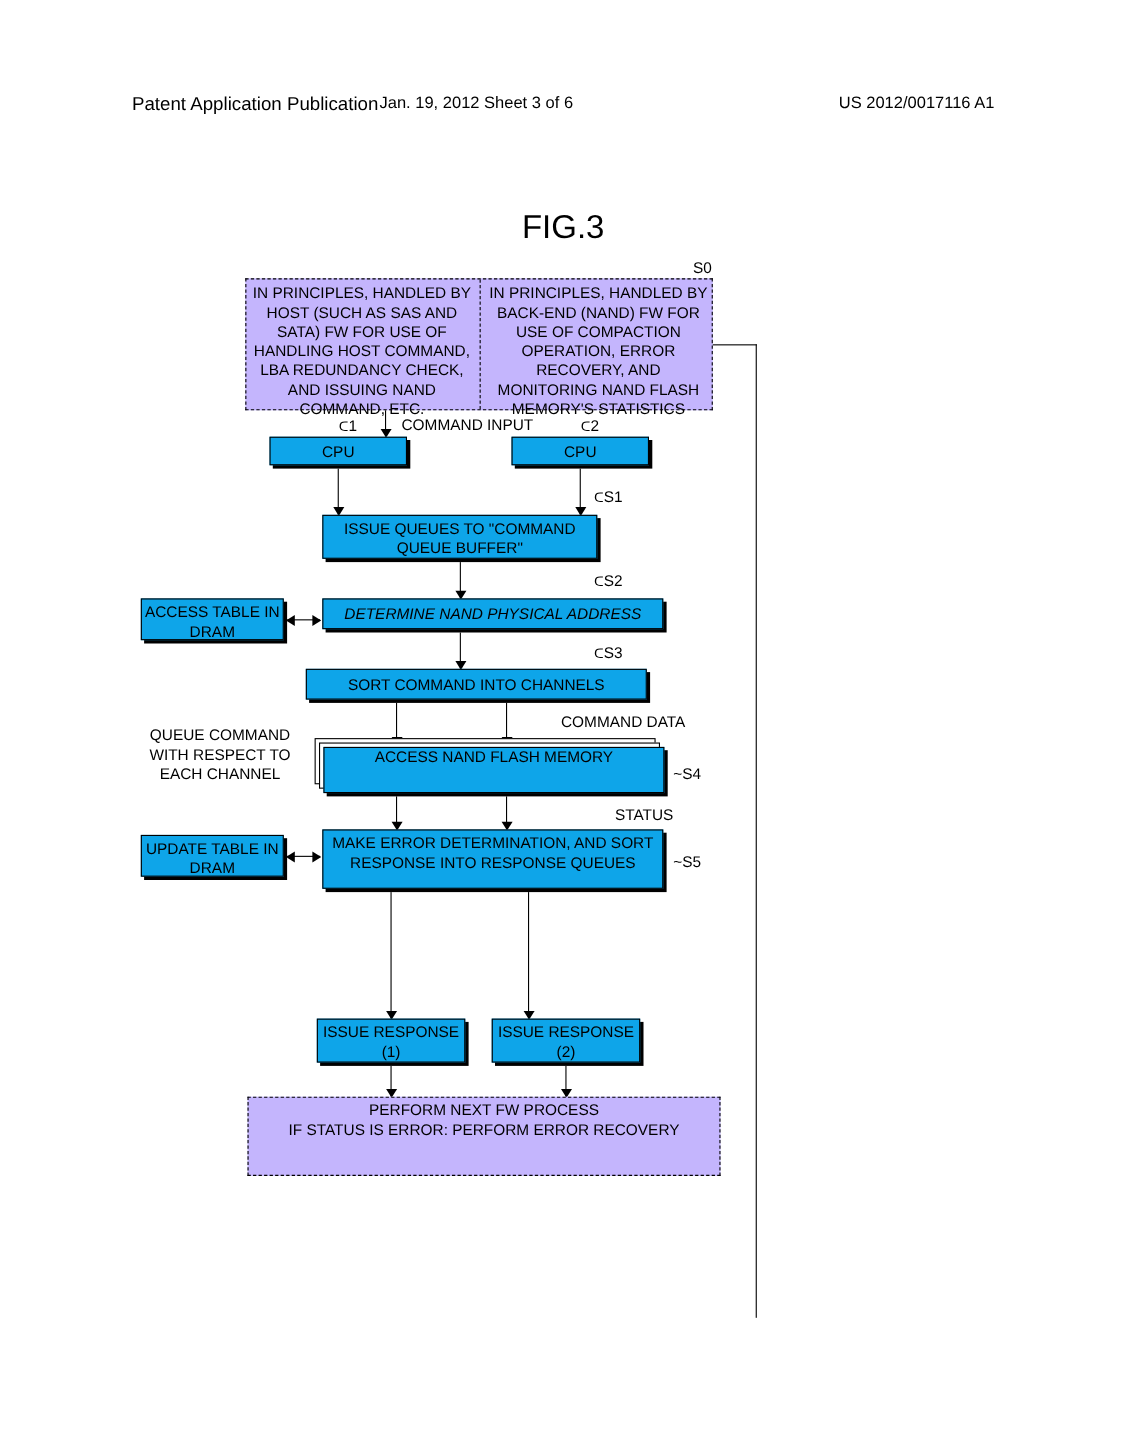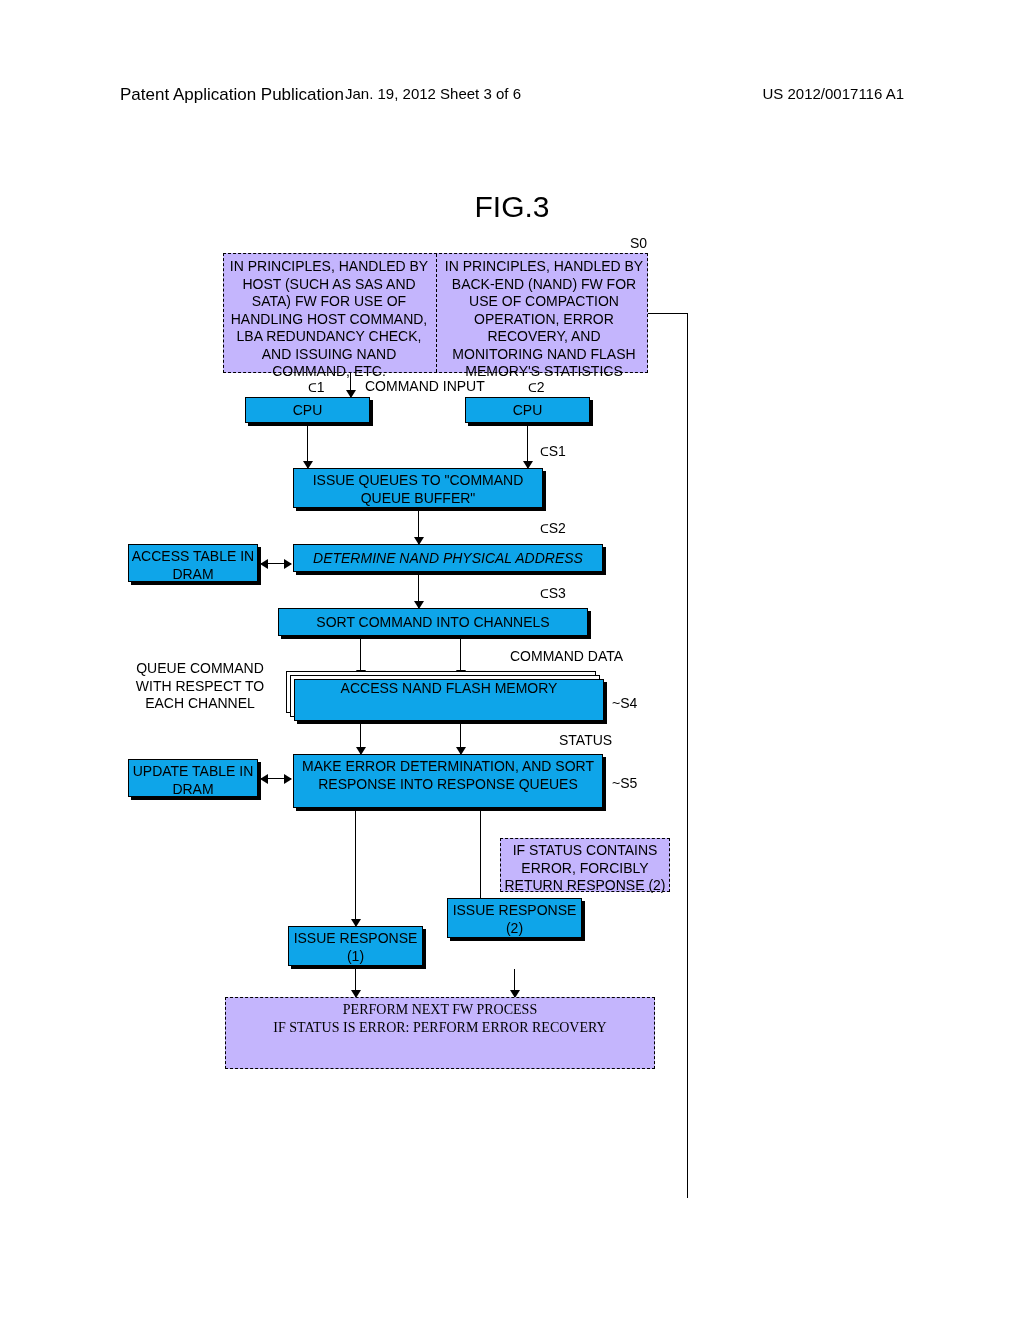--- a/index.html
+++ b/index.html
@@ -171,26 +171,25 @@
 
   <div class="abs solid-box txt" style="left:-12px;top:514px;width:130px;height:38px;padding-top:3px;">UPDATE TABLE IN DRAM</div>
   <div class="abs arrow-h dbl" style="left:121px;top:533px;width:30px;"></div>
 
   <div class="abs solid-box txt" style="left:153px;top:509px;width:310px;height:54px;padding-top:3px;">MAKE ERROR DETERMINATION, AND SORT RESPONSE INTO RESPONSE QUEUES</div>
   <div class="abs lbl" style="left:472px;top:530px;">~<span>S5</span></div>
 
   <div class="abs arrow-v" style="left:215px;top:566px;height:115px;"></div>
   <div class="abs arrow-v" style="left:340px;top:566px;height:115px;"></div>
 
-  <div class="abs dashed-box txt" style="left:360px;top:593px;width:170px;height:54px;padding:3px;">IF STATUS CONTAINS ERROR, FORCIBLY RETURN RESPONSE (2)</div>
 
   <div class="abs solid-box txt" style="left:148px;top:681px;width:135px;height:40px;padding-top:3px;">ISSUE RESPONSE (1)</div>
-  <div class="abs solid-box txt" style="left:307px;top:653px;width:135px;height:40px;padding-top:3px;text-align:center;">ISSUE RESPONSE (2)</div>
+  <div class="abs solid-box txt" style="left:307px;top:681px;width:135px;height:40px;padding-top:3px;text-align:center;">ISSUE RESPONSE (2)</div>
 
   <div class="abs arrow-v" style="left:215px;top:724px;height:28px;"></div>
   <div class="abs arrow-v" style="left:374px;top:724px;height:28px;"></div>
 
-  <div class="abs dashed-box txt" style="left:85px;top:752px;width:430px;height:72px;padding:3px 6px;font-family:Liberation Serif, serif;">
+  <div class="abs dashed-box txt" style="left:85px;top:752px;width:430px;height:72px;padding:3px 6px;">
     <div>PERFORM NEXT FW PROCESS</div>
     <div>IF STATUS IS ERROR: PERFORM ERROR RECOVERY</div>
   </div>
 
 </div>
 
 </body></html>

